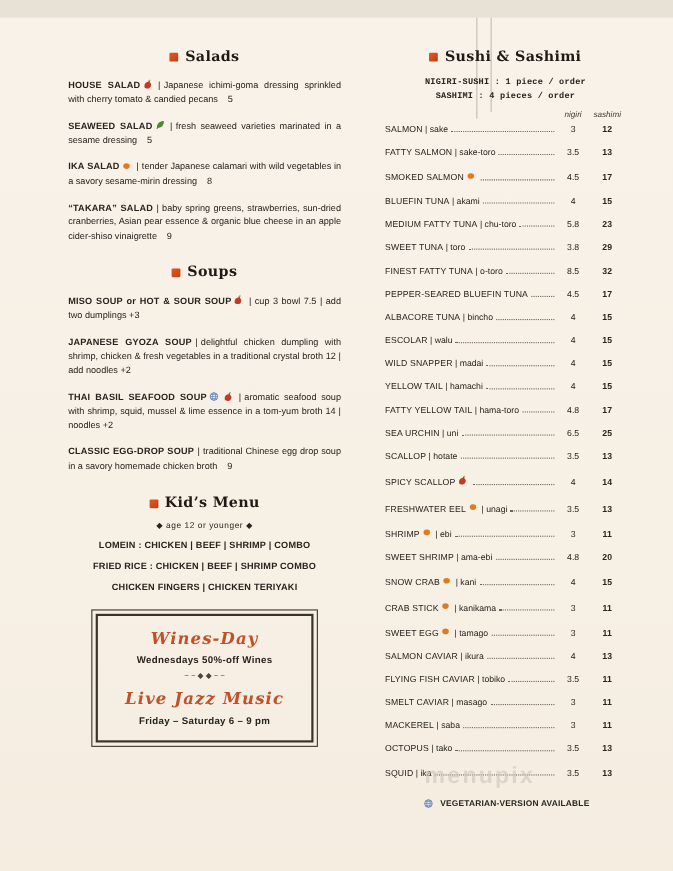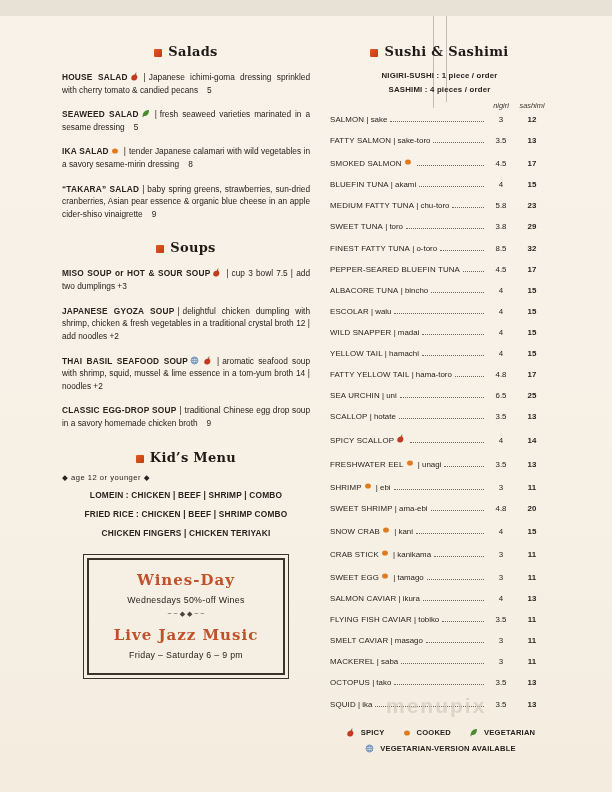--- a/index.html
+++ b/index.html
@@ -7,53 +7,53 @@
     position:relative;width:612px;height:792px;margin:16px auto;
     background:linear-gradient(180deg,#f8f2e9 0%,#f7f0e5 60%,#f4ecdf 100%);
     font-family:"Liberation Sans",sans-serif;color:#27231e;overflow:hidden;
   }
   .fold{position:absolute;width:1px;background:#979085;opacity:.55;}
   .fold1{left:433px;top:0;height:92px;}
   .fold2{left:446px;top:0;height:86px;}
 
   .col{position:absolute;top:28px;}
   .col-left{left:62px;width:248px;}
-  .col-right{left:330px;width:219px;}
+  .col-right{left:350px;width:219px;}
 
   .sec-head{
     text-align:center;font-family:"DejaVu Serif",serif;font-weight:bold;
     font-size:13px;letter-spacing:.3px;color:#1e1a15;margin:0 0 12px 0;
   }
   .sec-head.gap{margin-top:20px;}
   .sq{
     display:inline-block;width:8px;height:8px;margin-right:6px;vertical-align:-1px;
     background:linear-gradient(135deg,#e25a20 0%,#c13c14 100%);border-radius:1px;
   }
 
   .mi{font-size:8.3px;line-height:1.52;text-align:justify;margin:0 0 12px 0;}
   .mi .nm{font-weight:bold;letter-spacing:.2px;}
   .mi .sep{padding:0 3px;}
   .mi .pr{padding-left:9px;}
 
   .ic{display:inline-block;margin:0 2px;vertical-align:-1px;line-height:0;}
 
-  .kid-sub{text-align:left;font-size:7.6px;letter-spacing:.5px;margin:-4px 0 8px 0;}
+  .kid-sub{text-align:center;font-size:7.6px;letter-spacing:.5px;margin:-4px 0 8px 0;}
   .kid-line{text-align:center;font-weight:bold;font-size:8.3px;margin:0 0 9px 0;letter-spacing:.2px;}
 
   .promo{margin:16px auto 0 auto;width:198px;border:1px solid #3a332b;padding:3px;background:transparent;}
   .promo-inner{border:2px solid #3a332b;padding:11px 6px 13px 6px;text-align:center;}
   .script-line{
-    font-family:"DejaVu Serif",serif;font-weight:bold;
+    font-family:"DejaVu Serif",serif;font-style:italic;font-weight:bold;
     color:#c0512a;font-size:15px;letter-spacing:1px;margin:0 0 6px 0;
   }
-  .promo-bold{font-weight:normal;font-size:8.8px;margin:0 0 5px 0;letter-spacing:.3px;}
+  .promo-bold{font-weight:bold;font-size:8.8px;margin:0 0 5px 0;letter-spacing:.3px;}
   .promo-tilde{font-size:7px;margin:2px 0 8px 0;color:#4a443c;}
   .promo-bold.last{margin:2px 0 0 0;}
 
-  .sushi-note{text-align:center;font-weight:bold;font-size:7.8px;margin:0 0 5px 0;letter-spacing:.2px;}
+  .sushi-note{text-align:center;font-weight:bold;font-size:7.8px;margin:0 0 5px 0;letter-spacing:.2px;font-family:Liberation Mono, monospace;}
   .col-heads{display:flex;align-items:flex-end;font-style:italic;font-size:7.4px;color:#3c372f;margin:7px 0 6px 0;}
   .col-heads .sp{flex:1;}
   .col-heads .h1{width:28px;text-align:center;}
   .col-heads .h2{width:34px;text-align:center;}
 
   .srow{display:flex;align-items:baseline;font-size:7.9px;line-height:1;margin:0 0 13.2px 0;}
   .srow .nm{font-weight:normal;letter-spacing:.15px;white-space:nowrap;}
   .srow .jn{white-space:nowrap;}
   .srow .dots{flex:1;border-bottom:1px dotted #6d6557;margin:0 3px 1px 3px;min-width:6px;}
   .srow .p1{width:28px;text-align:center;}
@@ -352,41 +352,20 @@
           <span class="dots"></span>
           <span class="p1">3.5</span>
           <span class="p2">13</span>
         </div>
       </div>
 
     <div class="legend">
       <div class="legend-row">
         <span class="legend-item">
             <span class="ic"><svg width="9" height="9" viewBox="0 0 12 12">
-                <path d="M2 10 C1 6 3 3.5 6.5 3.2 L7 2 L8.6 2.6 L8 3.8 C10 5 10.6 7.5 9 9.5 C7 12 3.5 11.6 2 10 Z" fill="#c23a1f"></path>
-                <path d="M6.9 2.5 C7.1 1.5 7.9 1.1 8.9 1.4" stroke="#4a7a2e" stroke-width="1" fill="none"></path>
-              </svg></span>
-            <span>SPICY</span>
-          </span>
-        <span class="legend-item">
-            <span class="ic"><svg width="8" height="8" viewBox="0 0 10 10">
-                <ellipse cx="5" cy="5" rx="3.7" ry="3.2" fill="#e07a1f"></ellipse>
-              </svg></span>
-            <span>COOKED</span>
-          </span>
-        <span class="legend-item">
-            <span class="ic"><svg width="9" height="9" viewBox="0 0 12 12">
-                <path d="M10.6 1.4 C6 1.5 2.5 4 2.2 9 C2.1 9.9 2 10.3 1.7 10.9 L2.8 11 C3.1 10.4 3.3 10 4 9.4 C8.6 9.8 10.9 5.6 10.6 1.4 Z" fill="#4c8a2f"></path>
-              </svg></span>
-            <span>VEGETARIAN</span>
-          </span>
-      </div>
-      <div class="legend-row">
-        <span class="legend-item">
-            <span class="ic"><svg width="9" height="9" viewBox="0 0 12 12">
                 <circle cx="6" cy="6" r="4.6" fill="#dfe8f2" stroke="#5a7fae" stroke-width="1"></circle>
                 <ellipse cx="6" cy="6" rx="2.1" ry="4.6" fill="none" stroke="#5a7fae" stroke-width="0.8"></ellipse>
                 <path d="M1.5 6 H10.5 M2.3 3.4 H9.7 M2.3 8.6 H9.7" stroke="#5a7fae" stroke-width="0.8"></path>
               </svg></span>
             <span>VEGETARIAN-VERSION AVAILABLE</span>
           </span>
       </div>
     </div>
   </div>
 

